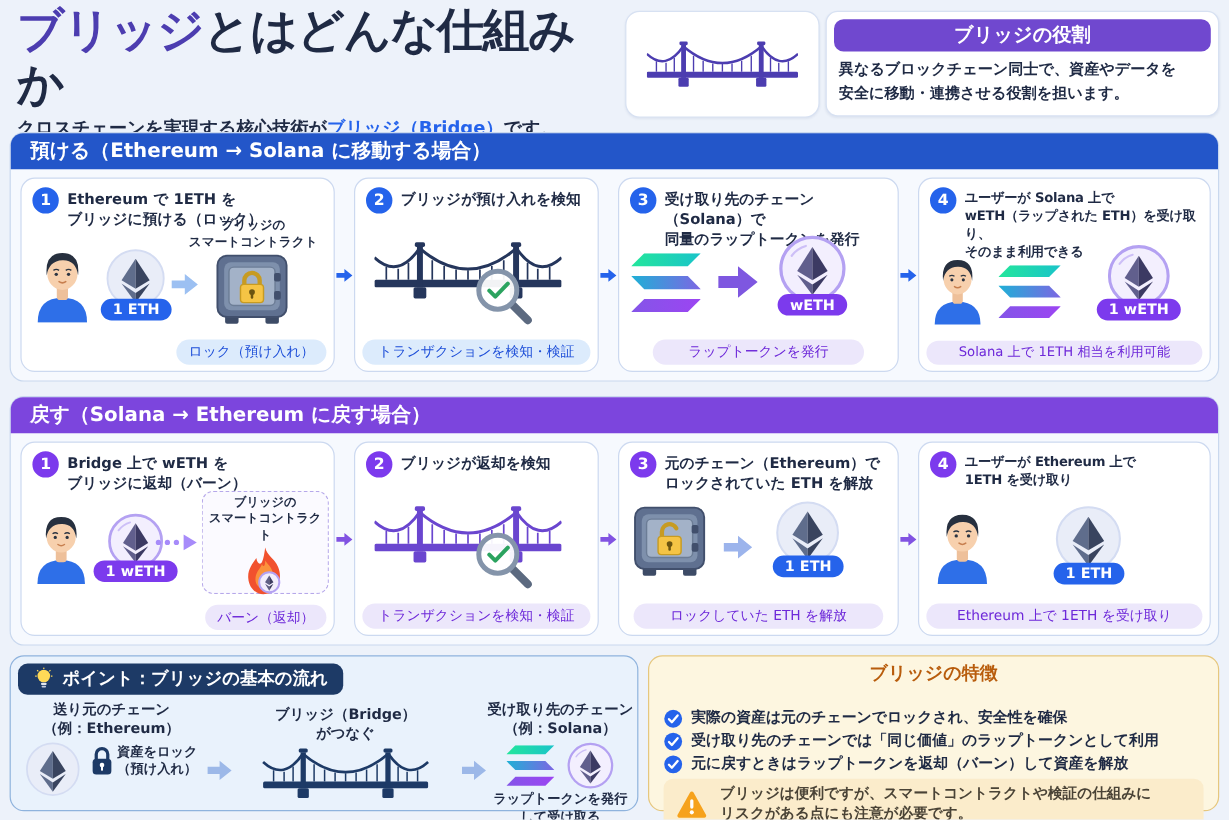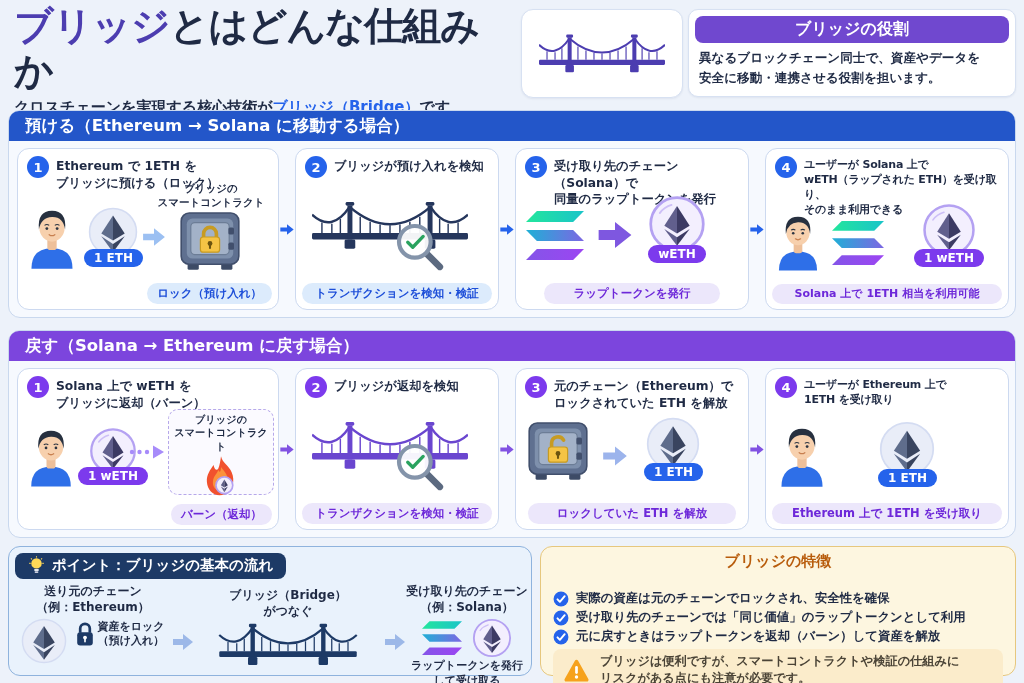--- a/index.html
+++ b/index.html
@@ -47,21 +47,21 @@
   .flow-arrow .ic{width:20px;height:19px;}
   .flow.deposit .flow-arrow{color:var(--c-accent_blue,#2563eb);}
   .flow.return  .flow-arrow{color:#8153e2;}
   .step-head{display:flex;gap:7px;align-items:flex-start;}
   .step-num{width:22px;height:22px;border-radius:50%;color:#fff;font-weight:bold;font-size:13px;
     display:flex;align-items:center;justify-content:center;flex:none;}
   .flow.deposit .step-num{background:var(--c-accent_blue,#2563eb);}
   .flow.return  .step-num{background:var(--c-accent_purple,#7c3aed);}
   .step-text{font-size:12.3px;font-weight:bold;line-height:1.35;padding-top:2px;}
   .c4 .step-text{font-size:11px;letter-spacing:-.2px;}
-  .pill{position:absolute;border-radius:14px;padding:3px 10px;font-size:11.5px;font-weight:bold;line-height:1.3;}
+  .pill{position:absolute;border-radius:14px;padding:3px 10px;font-size:11.5px;font-weight:normal;line-height:1.3;}
   .pill.blue{background:#dcebfc;color:#1d4ed8;}
   .pill.purple{background:#ece7fb;color:#6d28d9;}
   .coin-wrap{position:absolute;display:flex;flex-direction:column;align-items:center;}
   .coin-badge{margin-top:-8px;z-index:2;border-radius:12px;padding:2px 10px;font-size:12px;font-weight:bold;color:#fff;white-space:nowrap;}
   .coin-badge.blue{background:var(--c-accent_blue,#2563eb);}
   .coin-badge.purple{background:var(--c-accent_purple,#7c3aed);}
   .contract-label{position:absolute;right:2px;top:33px;width:130px;font-size:10.5px;font-weight:bold;
     line-height:1.3;text-align:center;}
   .abs{position:absolute;}
 
@@ -421,21 +421,21 @@
     </div>
   </section>
 
   <section class="flow return">
     <div class="flow-header">戻す（Solana → Ethereum に戻す場合）</div>
     <div class="cards">
 
       <div class="card c1">
         <div class="step-head">
           <span class="step-num">1</span>
-          <span class="step-text pre">Solana 上で wETH を
+          <span class="step-text pre">Bridge 上で wETH を
 ブリッジに返却（バーン）</span>
         </div>
         <span class="ic abs b1-person">
             <svg viewBox="0 0 60 68">
               <path d="M8 68 Q8 46 30 46 Q52 46 52 68 Z" fill="#2e6fe8"></path>
               <rect x="25" y="35" width="10" height="13" rx="3" fill="#eec09a"></rect>
               <ellipse cx="30" cy="24" rx="13.5" ry="15" fill="#f7d0ad"></ellipse>
               <path d="M16 26 Q14 6 30 6 Q46 6 44 26 Q42 12 30 12.5 Q18 13 16 26 Z" fill="#27303f"></path>
               <circle cx="24.5" cy="25" r="1.5" fill="#2b3442"></circle>
               <circle cx="35.5" cy="25" r="1.5" fill="#2b3442"></circle>

